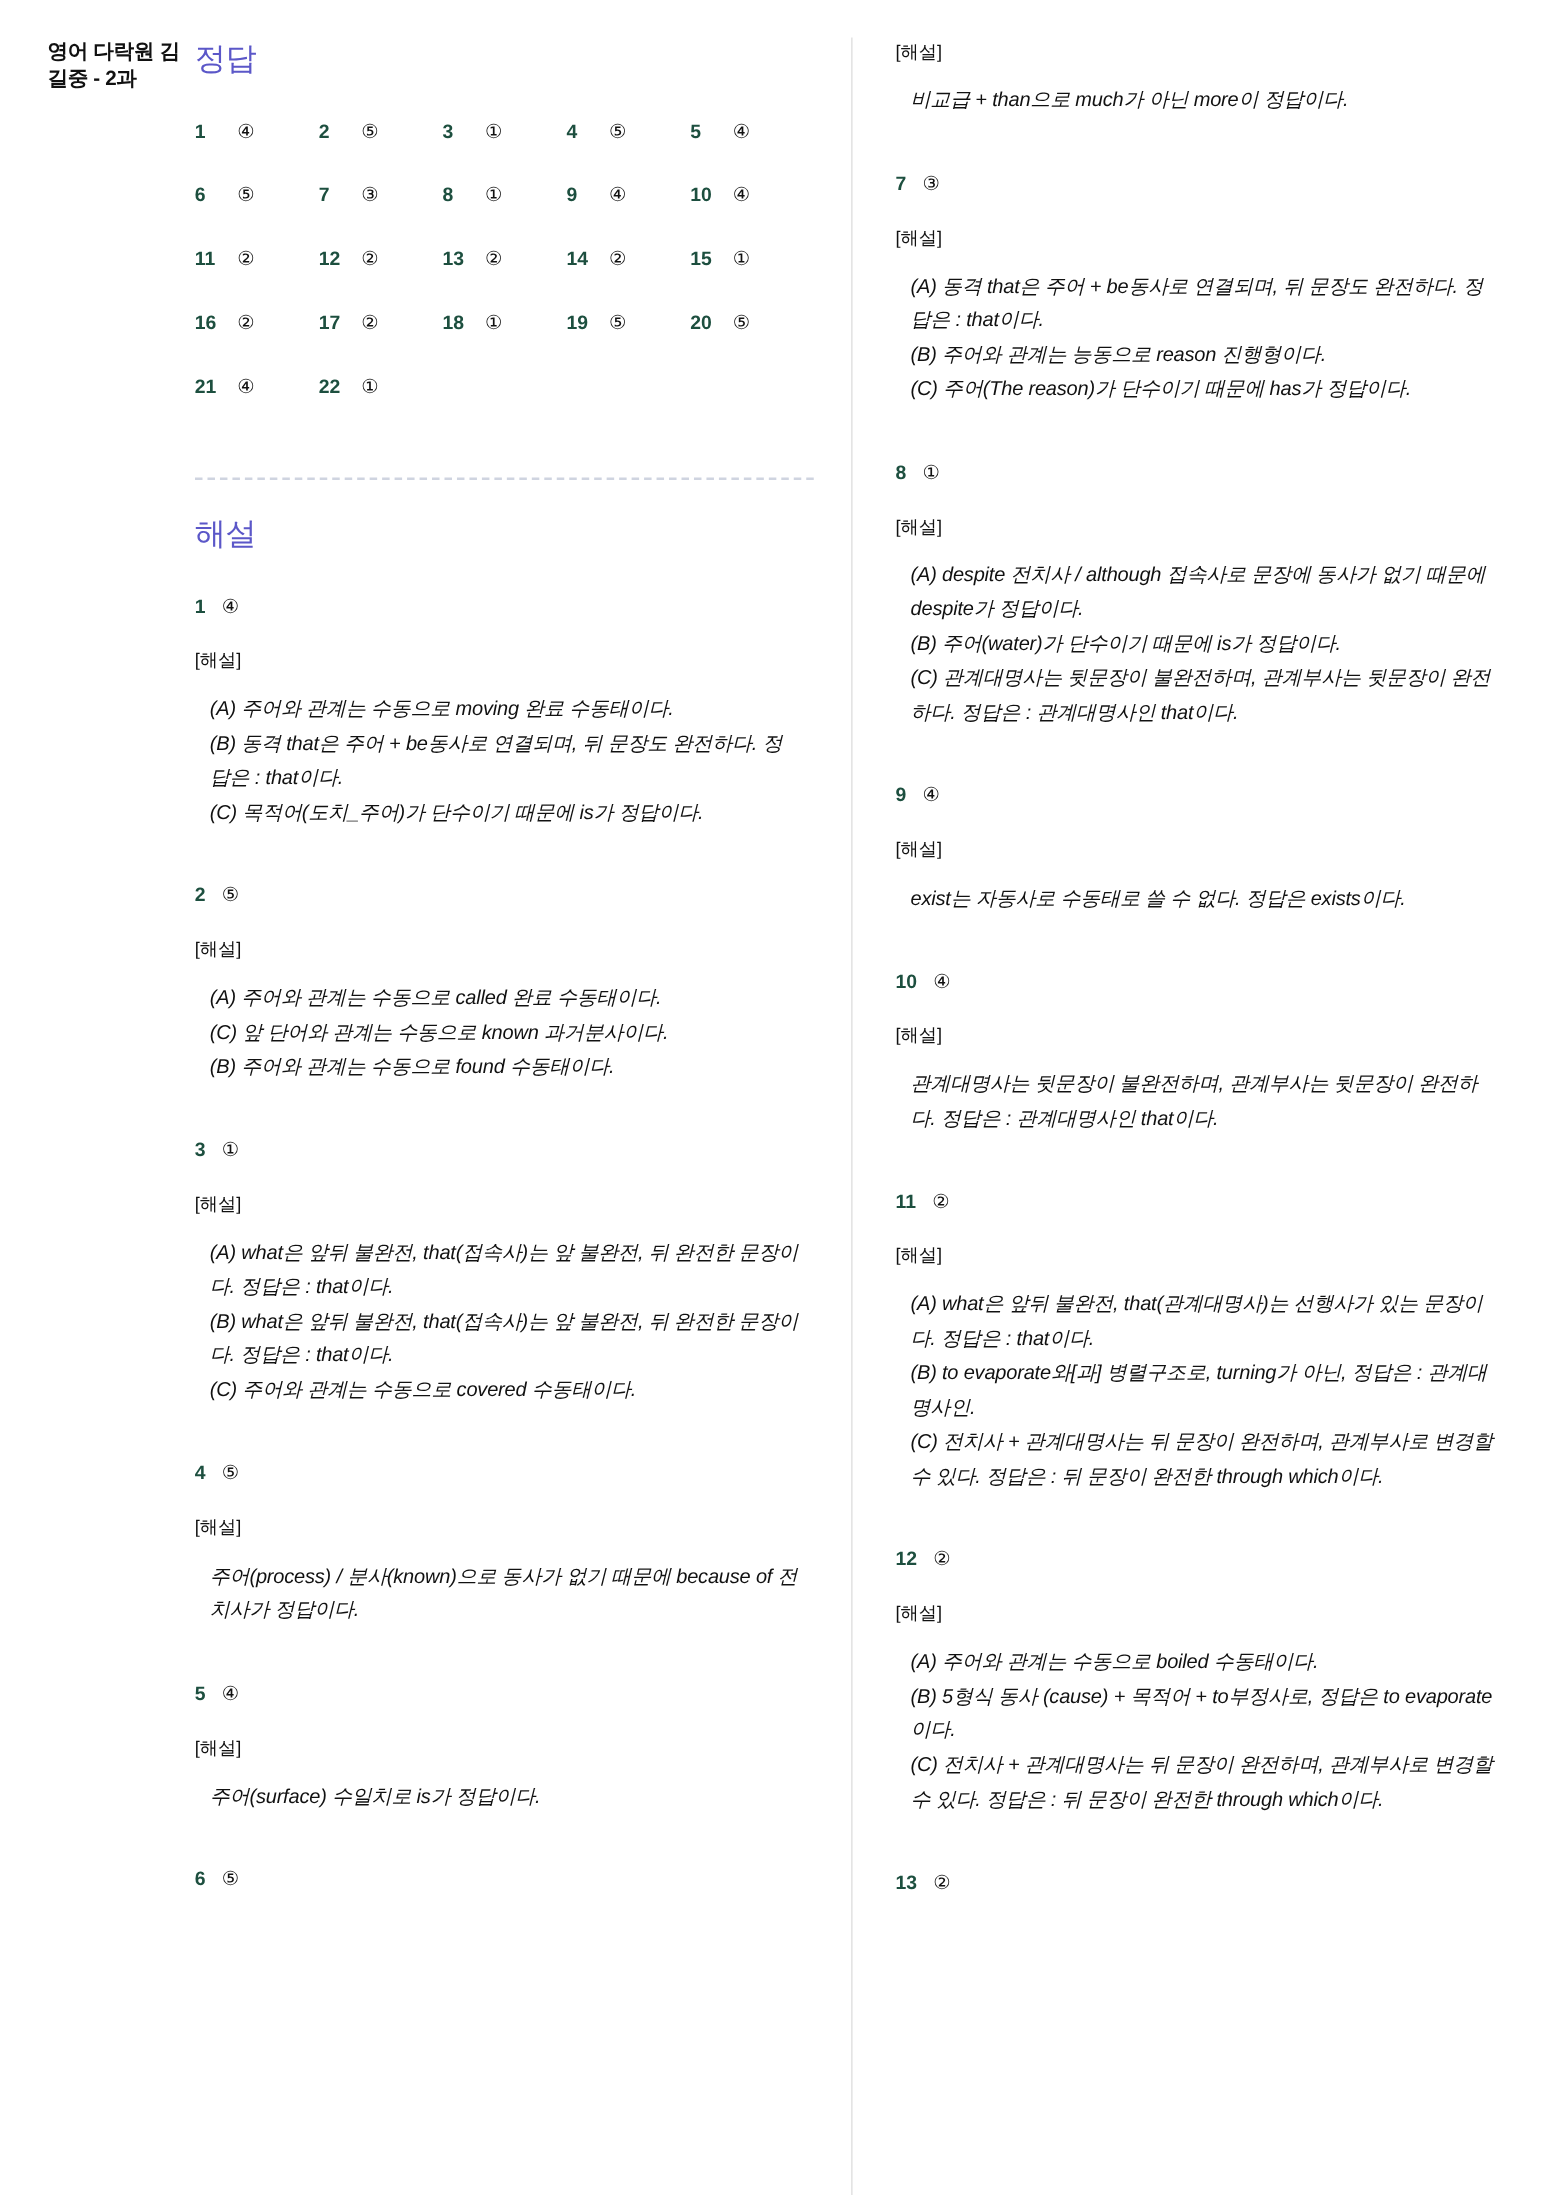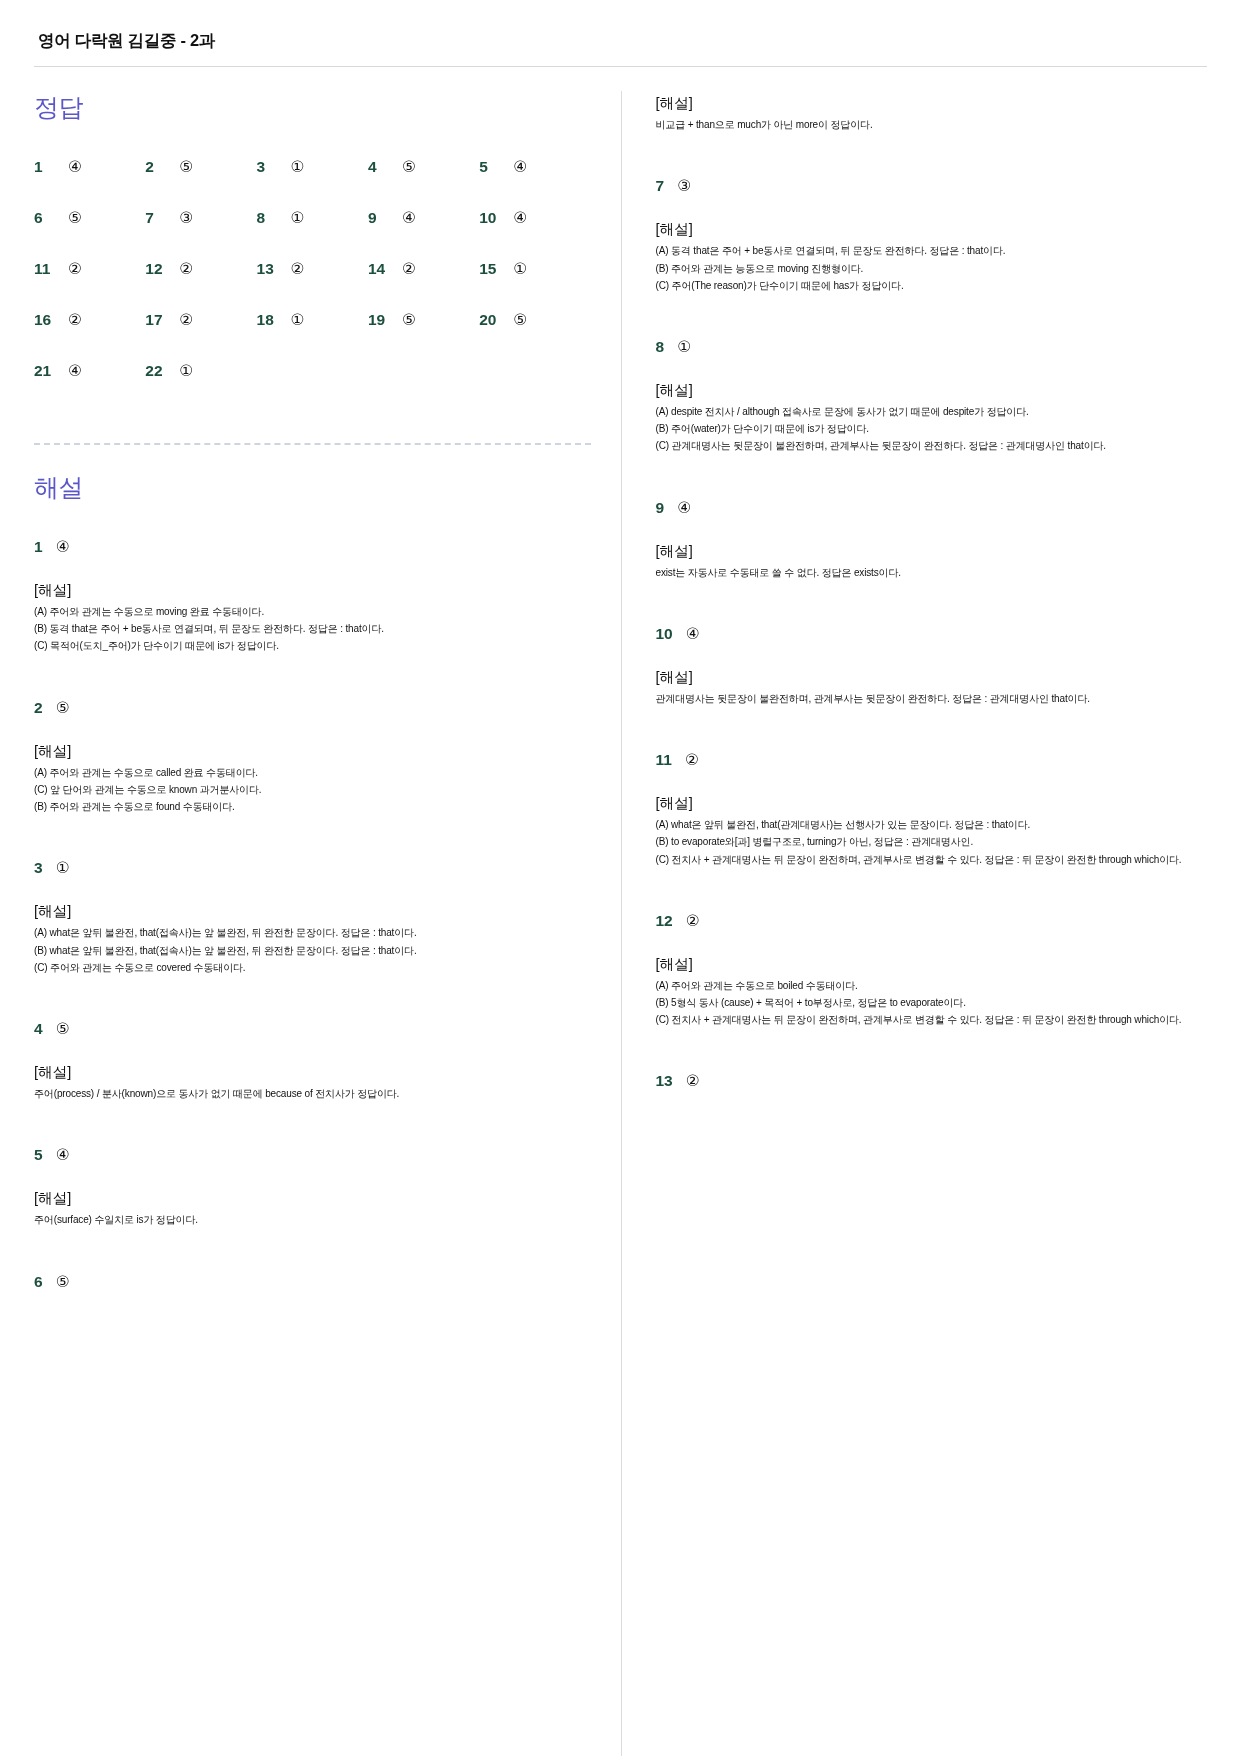--- a/index.html
+++ b/index.html
@@ -14,21 +14,21 @@
     font-family: "Liberation Sans", "DejaVu Sans", sans-serif;
     color: #1a1a1a;
     position: relative;
     overflow: hidden;
   }
 
   .page {
     padding: 30px 34px 0 34px;
     height: 100%;
     display: flex;
-    flex-direction: column;
+    flex-direction: row;
   }
 
   
   .doc-header {
     font-size: 16.5px;
     font-weight: bold;
     color: #111111;
     letter-spacing: -0.3px;
     padding: 0 0 14px 4px;
   }
@@ -124,25 +124,26 @@
     font-family: "DejaVu Sans", sans-serif;
     line-height: 1;
   }
   .exp-label {
     font-size: 14.6px;
     color: #111111;
     line-height: 1.72;
     margin: 0;
   }
   .exp-body {
-    font-size: 10px;
+    font-size: 16px;
     color: #111111;
     line-height: 1.72;
-    margin: 0;
+    margin: 12px;
     letter-spacing: -0.15px;
+    font-style: italic;
   }
   .exp-body p {
     margin: 0;
   }
 
   
   .exp-entry.partial { margin-bottom: 0; }
 </style>
 </head>
 <body>
@@ -342,21 +343,21 @@
             </div>
           </div>
           <div class="exp-entry">
             <div class="exp-head">
               <span class="exp-num">7</span>
               <span class="exp-choice">③</span>
             </div>
             <div class="exp-label">[해설]</div>
             <div class="exp-body">
               <p>(A) 동격 that은 주어 + be동사로 연결되며, 뒤 문장도 완전하다. 정답은 : that이다.</p>
-              <p>(B) 주어와 관계는 능동으로 moving 진행형이다.</p>
+              <p>(B) 주어와 관계는 능동으로 reason 진행형이다.</p>
               <p>(C) 주어(The reason)가 단수이기 때문에 has가 정답이다.</p>
             </div>
           </div>
           <div class="exp-entry">
             <div class="exp-head">
               <span class="exp-num">8</span>
               <span class="exp-choice">①</span>
             </div>
             <div class="exp-label">[해설]</div>
             <div class="exp-body">

